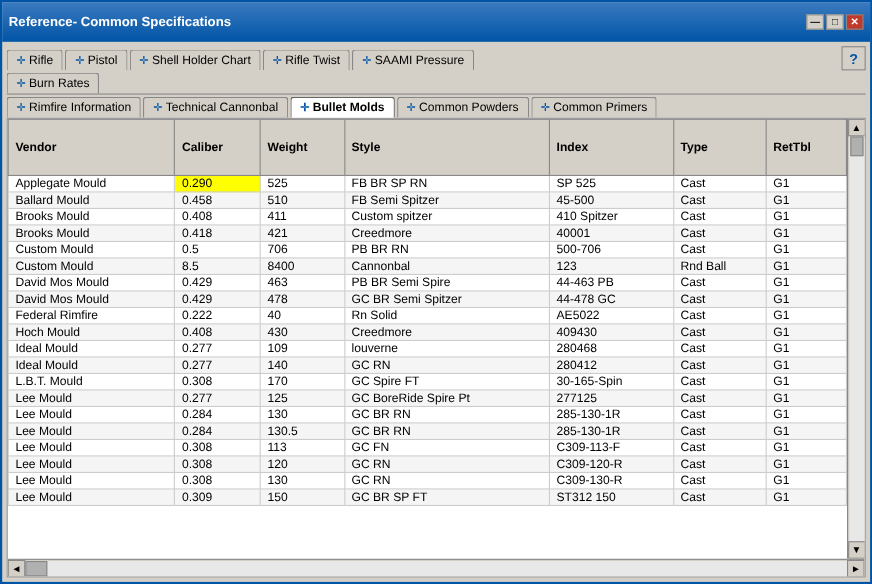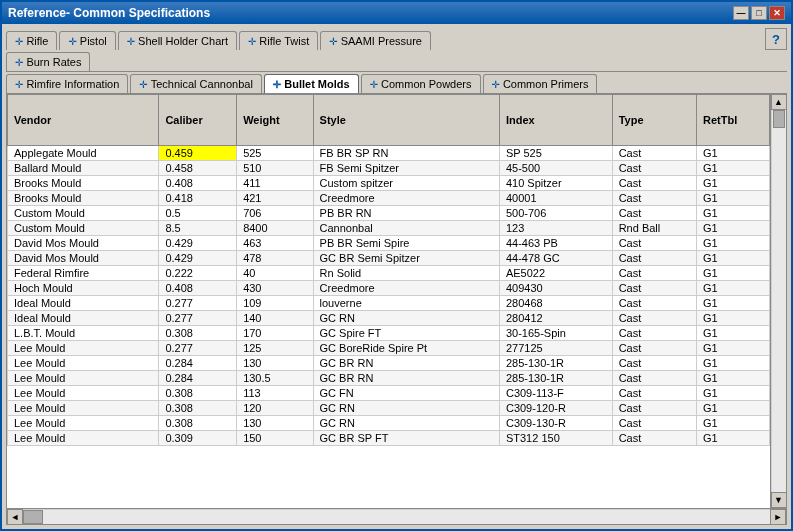--- a/index.html
+++ b/index.html
@@ -21,21 +21,21 @@
     }
     .title-bar {
       background: linear-gradient(to bottom, #3a7abf, #0054a6);
       color: white;
       padding: 4px 6px;
       font-size: 12px;
       font-weight: bold;
       display: flex;
       justify-content: space-between;
       align-items: center;
-      height: 22px;
+      height: 36px;
     }
     .title-bar-controls {
       display: flex;
       gap: 2px;
     }
     .title-btn {
       width: 16px;
       height: 14px;
       background: #d4d0c8;
       border: 1px solid #888;
@@ -290,21 +290,21 @@
               <th>Weight</th>
               <th>Style</th>
               <th>Index</th>
               <th>Type</th>
               <th>RetTbl</th>
             </tr>
           </thead>
           <tbody id="table-body">
           <tr class="highlight-yellow">
                 <td>Applegate Mould</td>
-                <td>0.459</td>
+                <td>0.290</td>
                 <td>525</td>
                 <td>FB BR SP RN</td>
                 <td>SP 525</td>
                 <td>Cast</td>
                 <td>G1</td>
               </tr>
               <tr>
                 <td>Ballard Mould</td>
                 <td>0.458</td>
                 <td>510</td>

